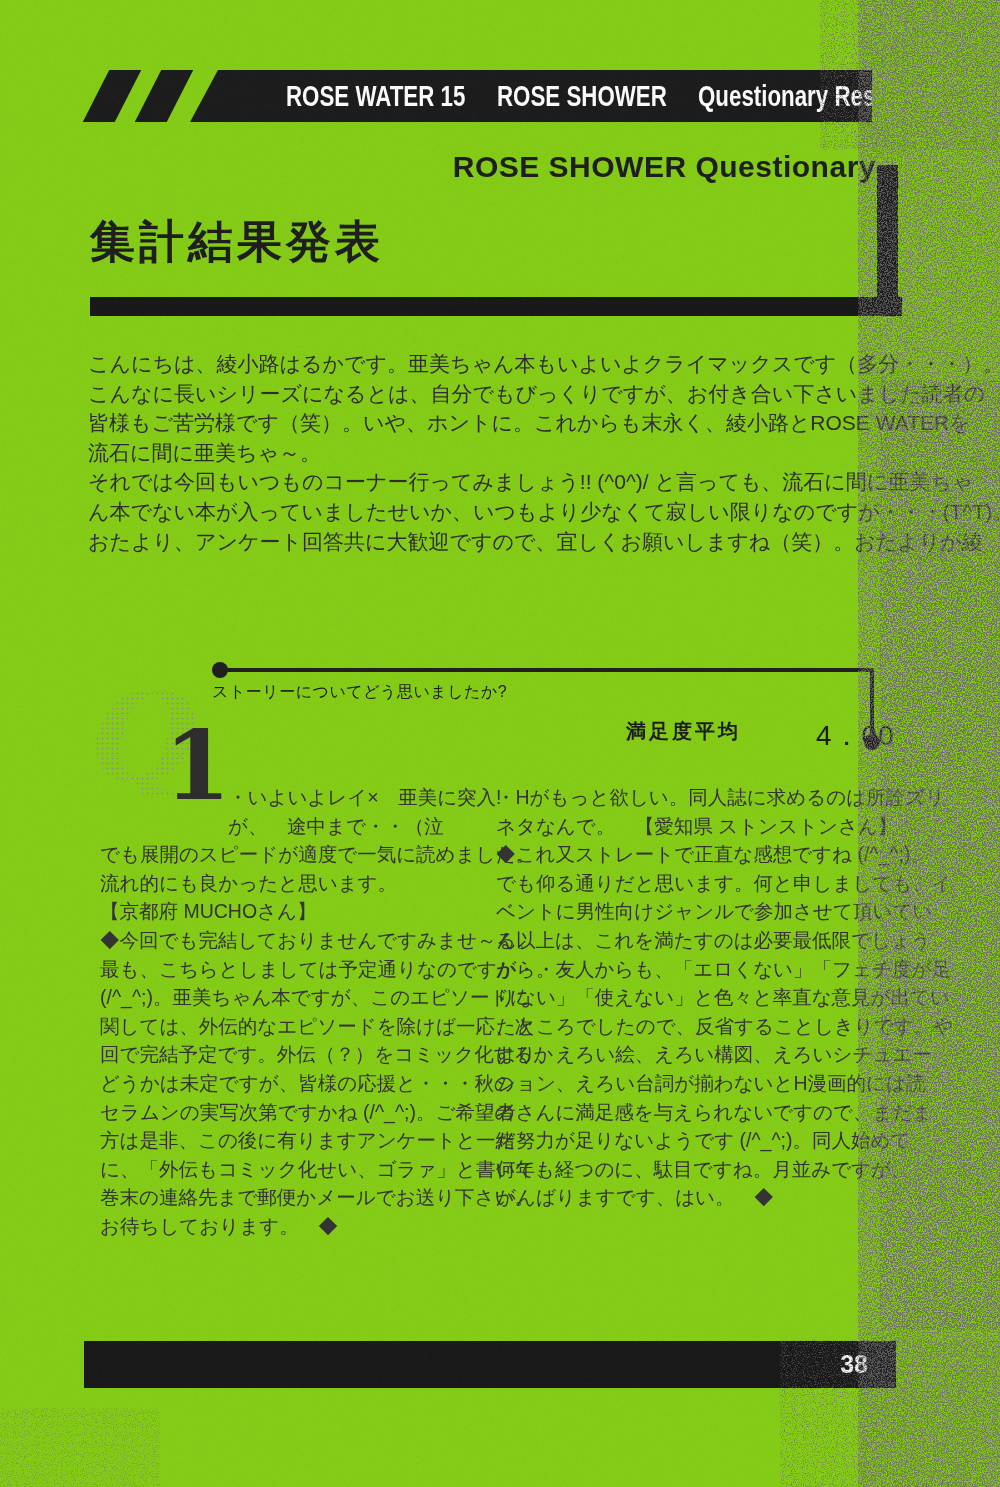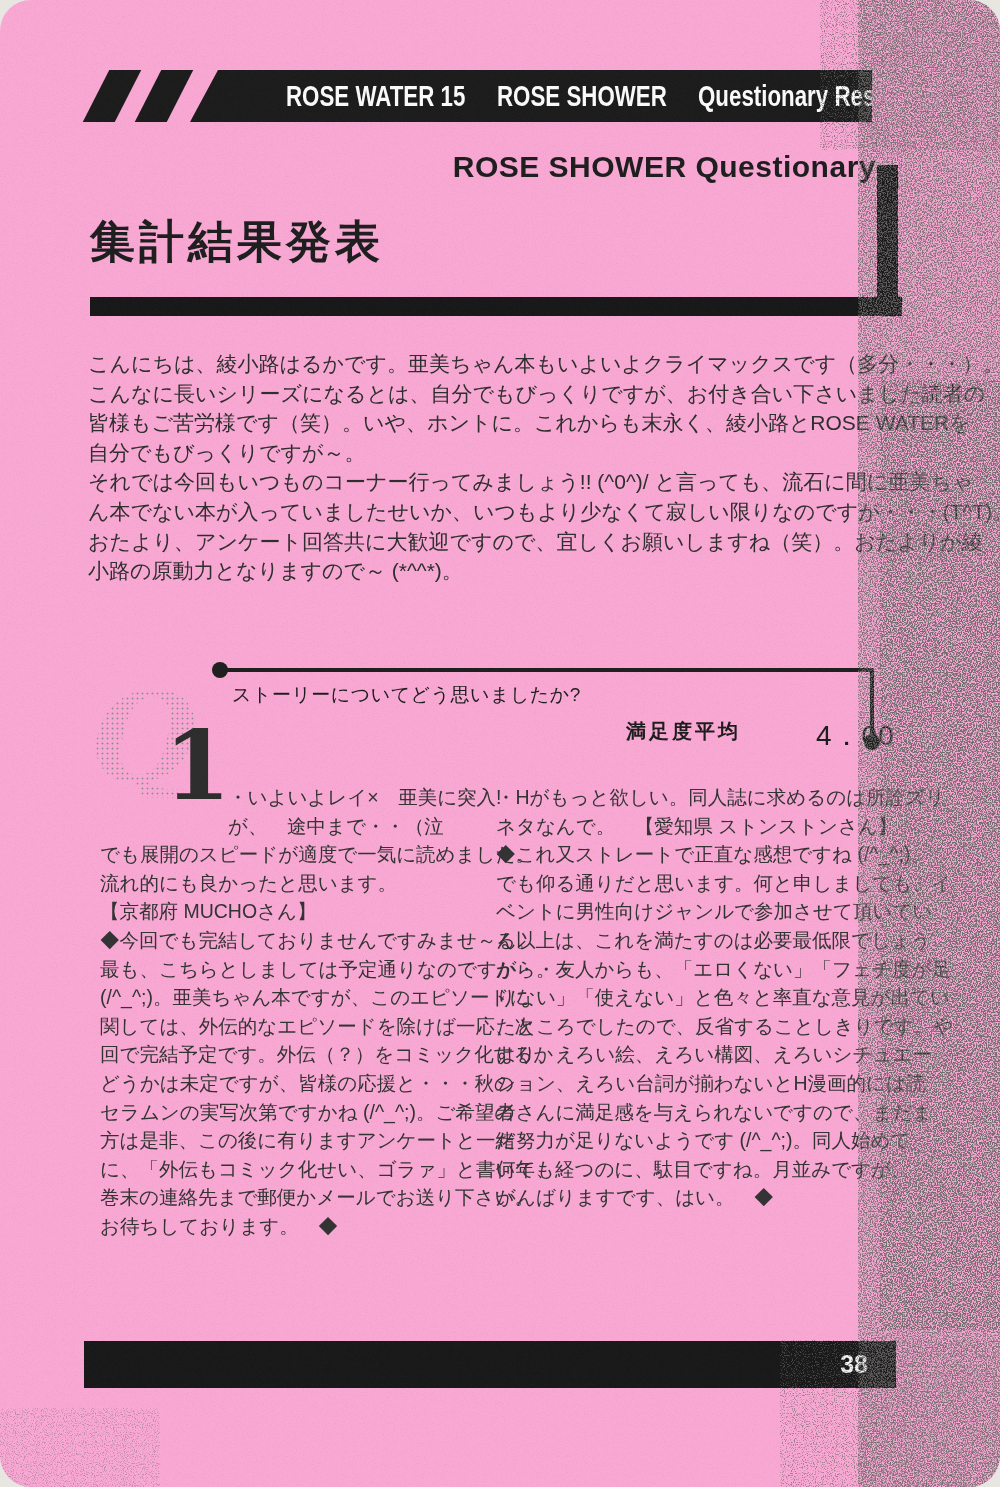--- a/index.html
+++ b/index.html
@@ -1,24 +1,23 @@
 <!DOCTYPE html>
 <html><head>
 <meta charset="utf-8">
 <style>
   * { margin:0; padding:0; box-sizing:border-box; }
   html,body { background:#e8e6e1; }
   .page {
     position:relative;
     width:1000px; height:1487px;
-    background:#f9a8d4;
+    background:#84cc16;
     overflow:hidden;
     font-family:"Liberation Sans", sans-serif;
     color:#2b2b2b;
-    border-radius:31px;
   }
   
   .banner-stripe {
     position:absolute; top:70px; height:52px; width:32px;
     background:#1c1c1c; transform:skewX(-27deg);
   }
   .banner-bar {
     position:absolute; top:70px; left:190px; width:682px; height:52px;
     background:#1c1c1c;
     clip-path:polygon(28px 0, 100% 0, 100% 100%, 0 100%);
@@ -72,22 +71,22 @@
     position:absolute; left:74px; top:30px;
     font-family:"DejaVu Serif", serif; font-weight:bold;
     font-size:96px; line-height:1; color:#2d2d2d;
   }
   .leader-h { position:absolute; left:226px; top:668px; width:648px; height:4px; background:#1f1f1f; }
   .leader-v { position:absolute; left:870px; top:668px; width:4px; height:74px; background:#1f1f1f; }
   .leader-dot { position:absolute; width:16px; height:16px; border-radius:50%; background:#1f1f1f; }
   .dot-start { left:212px; top:662px; }
   .dot-end   { left:864px; top:734px; }
   .q-question {
-    position:absolute; left:232px; top:682px;
-    font-size:19px; color:#1c1c1c; letter-spacing:0.5px; white-space:nowrap;
+    position:absolute; left:212px; top:682px;
+    font-size:16px; color:#1c1c1c; letter-spacing:0.5px; white-space:nowrap;
   }
   .q-score-label {
     position:absolute; left:626px; top:718px;
     font-size:20px; font-weight:bold; color:#1c1c1c; letter-spacing:3px;
   }
   .q-score-value {
     position:absolute; left:816px; top:717px;
     font-size:28px; color:#1c1c1c; letter-spacing:1px;
   }
   
@@ -126,25 +125,24 @@
 
   <div class="title-line1">ROSE SHOWER Questionary</div>
   <div class="title-line2">集計結果発表</div>
   <div class="title-shadow-right"></div>
   <div class="title-bar-bottom"></div>
 
   <div class="intro">
       <div class="tline">こんにちは、綾小路はるかです。亜美ちゃん本もいよいよクライマックスです（多分・・・）。</div>
       <div class="tline">こんなに長いシリーズになるとは、自分でもびっくりですが、お付き合い下さいました読者の</div>
       <div class="tline">皆様もご苦労様です（笑）。いや、ホントに。これからも末永く、綾小路とROSE WATERを</div>
-      <div class="tline">自分でもびっくりですが～。</div>
+      <div class="tline">流石に間に亜美ちゃ～。</div>
       <div class="tline">それでは今回もいつものコーナー行ってみましょう!! (^0^)/ と言っても、流石に間に亜美ちゃ</div>
       <div class="tline">ん本でない本が入っていましたせいか、いつもより少なくて寂しい限りなのですが・・・(T^T)。</div>
       <div class="tline">おたより、アンケート回答共に大歓迎ですので、宜しくお願いしますね（笑）。おたよりが綾</div>
-      <div class="tline">小路の原動力となりますので～ (*^^*)。</div>
     </div>
 
   <div class="q-logo">
     <span class="q-glyph">Q</span>
     <span class="one-glyph">1</span>
   </div>
   <div class="leader-dot dot-start"></div>
   <div class="leader-h"></div>
   <div class="leader-v"></div>
   <div class="leader-dot dot-end"></div>

